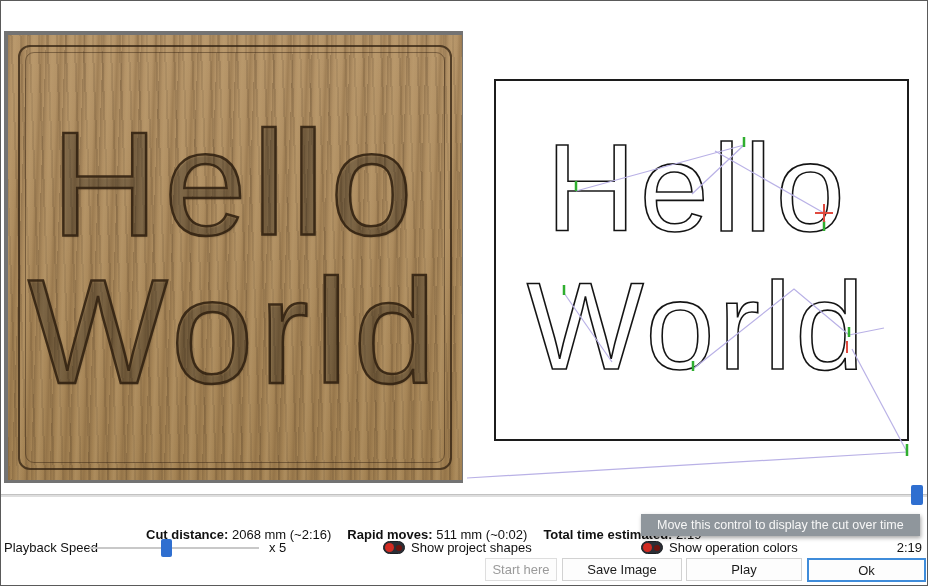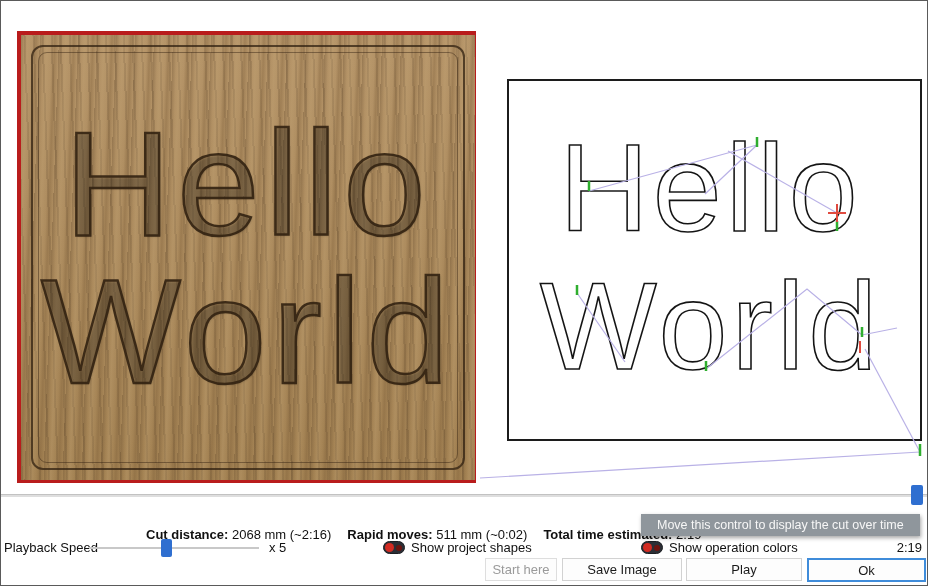--- a/index.html
+++ b/index.html
@@ -12,21 +12,21 @@
   .titlebar{
     position:absolute; top:0; left:0; width:100%; height:30px;
     display:flex; align-items:center; background:#ffffff;
   }
   .app-icon{ width:18px; height:18px; margin:0 8px 0 8px; display:flex; align-items:center; }
   .title-text{ font-size:13px; color:#1a1a1a; }
   .win-controls{ position:absolute; right:0; top:0; height:30px; display:flex; }
   .win-btn{ width:46px; height:30px; display:flex; align-items:center; justify-content:center;
     font-size:13px; color:#222; cursor:default; background:transparent; border:none; }
   
-  .preview-area{ position:absolute; top:30px; left:16px; width:884px; height:452px; background:#b91c1c; }
+  .preview-area{ position:absolute; top:30px; left:3px; width:884px; height:452px; background:#737373; }
   .wood-panel{
     position:absolute; left:4px; top:4px; width:454px; height:445px; overflow:hidden;
     background-color:#a98a5e;
     background-image:
       repeating-linear-gradient(92deg, rgba(86,62,36,0.28) 0px, rgba(86,62,36,0) 4px, rgba(196,165,118,0.30) 7px, rgba(86,62,36,0) 12px, rgba(118,88,52,0.32) 15px, rgba(86,62,36,0) 19px),
       repeating-linear-gradient(88deg, rgba(60,42,24,0.14) 0px 2px, rgba(0,0,0,0) 2px 9px),
       linear-gradient(180deg, #b59468, #a28152);
   }
   .wood-frame-outer{ position:absolute; left:10px; top:10px; right:10px; bottom:10px;
     border:2px solid rgba(48,32,16,0.75); border-radius:12px; }

